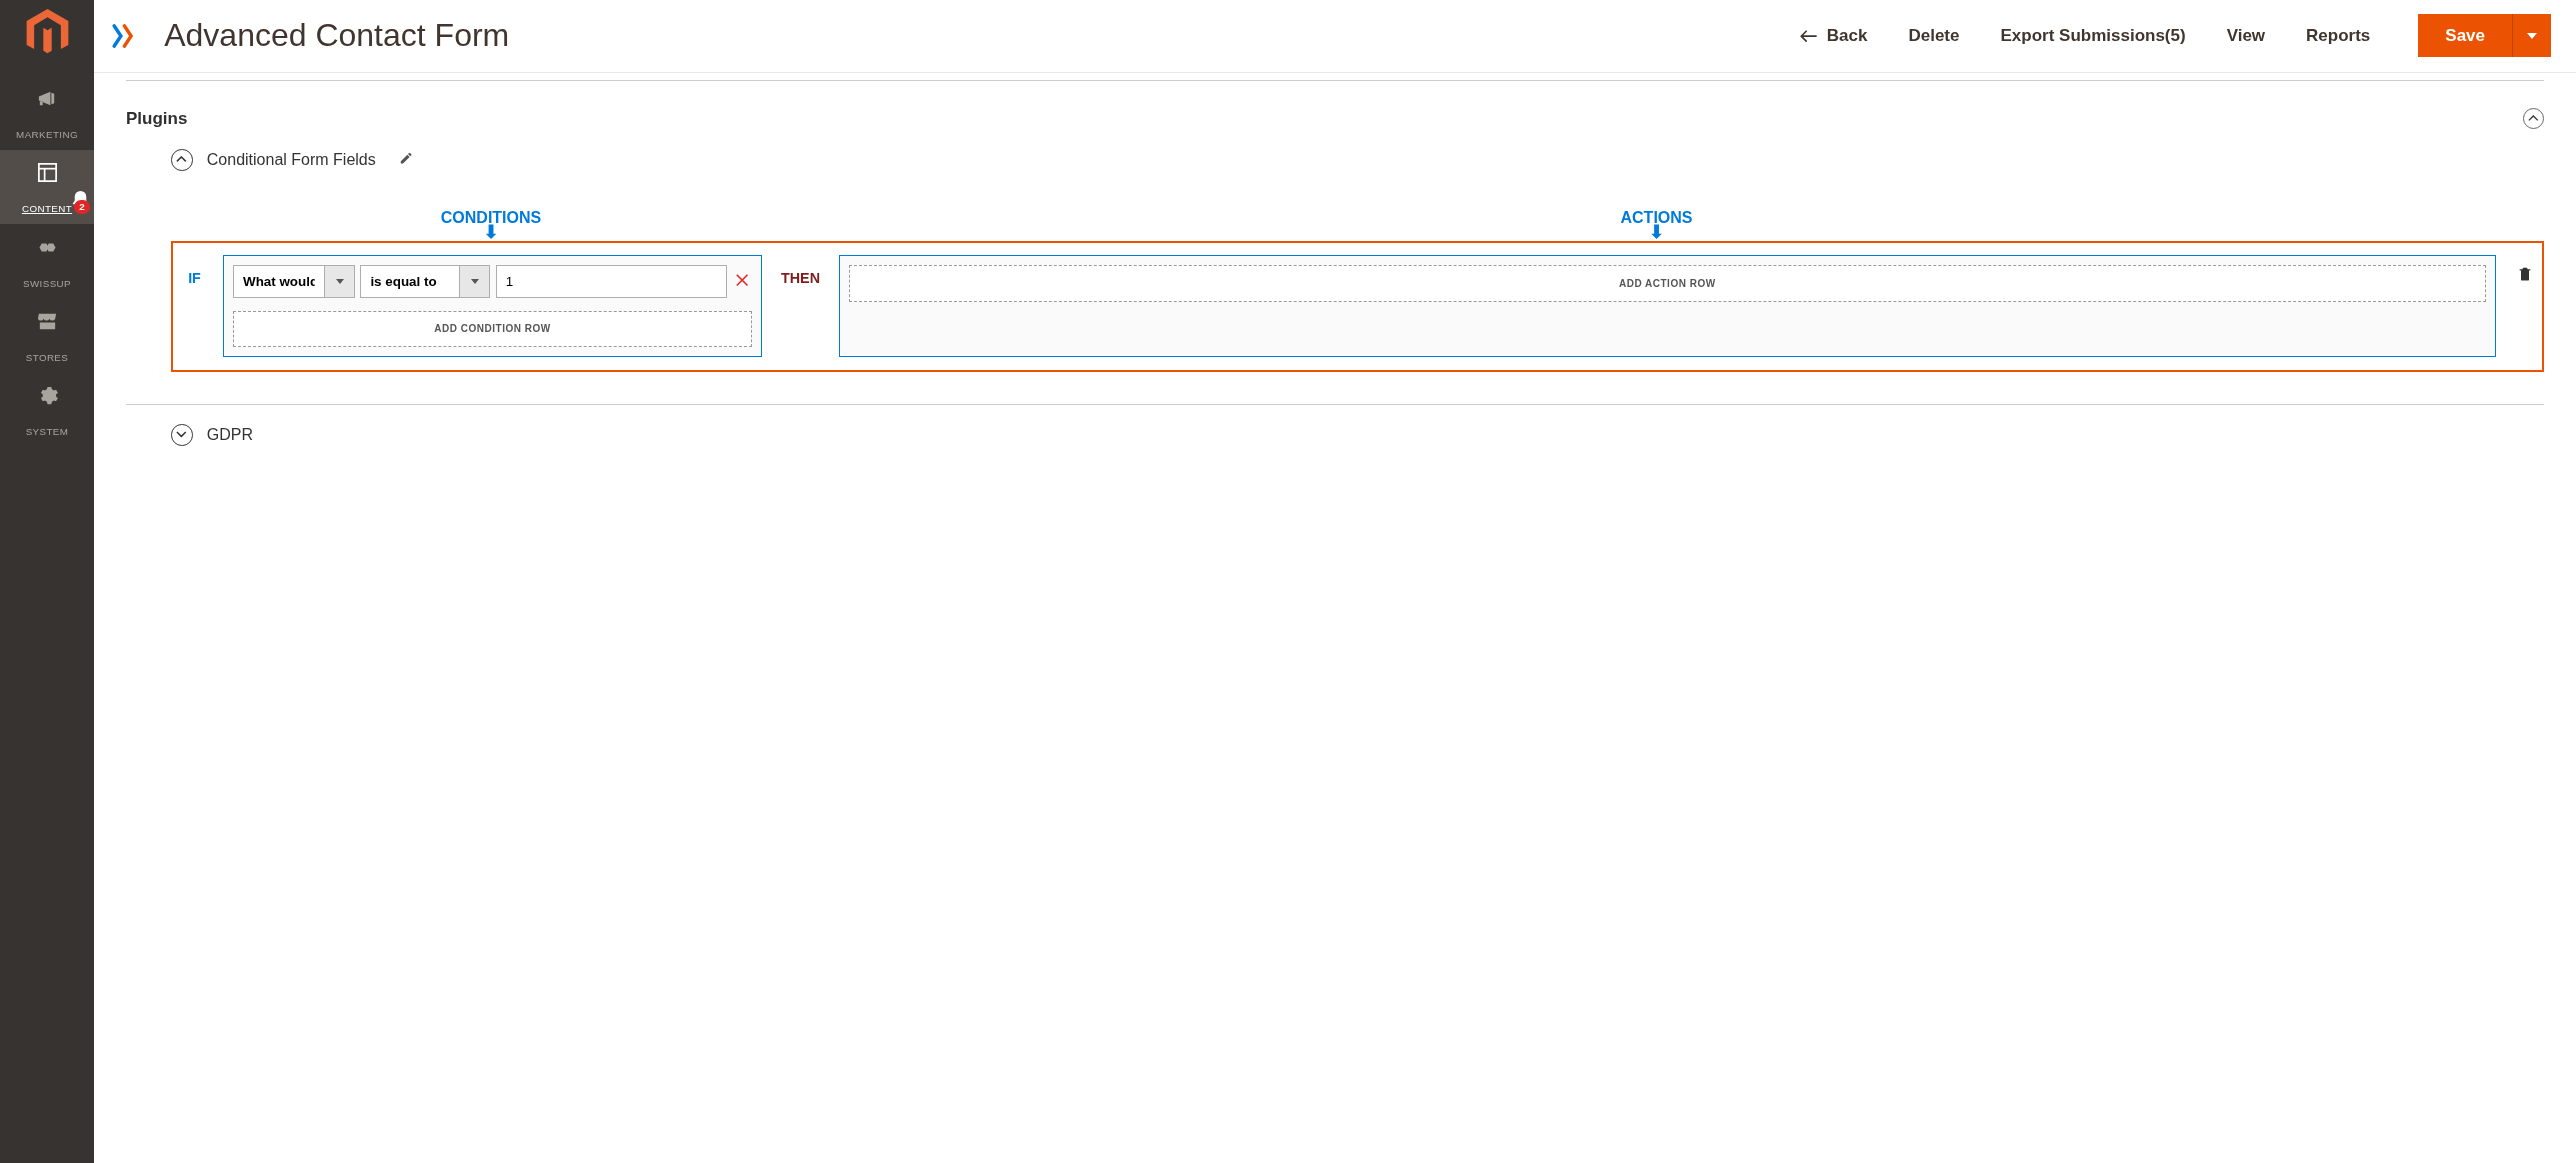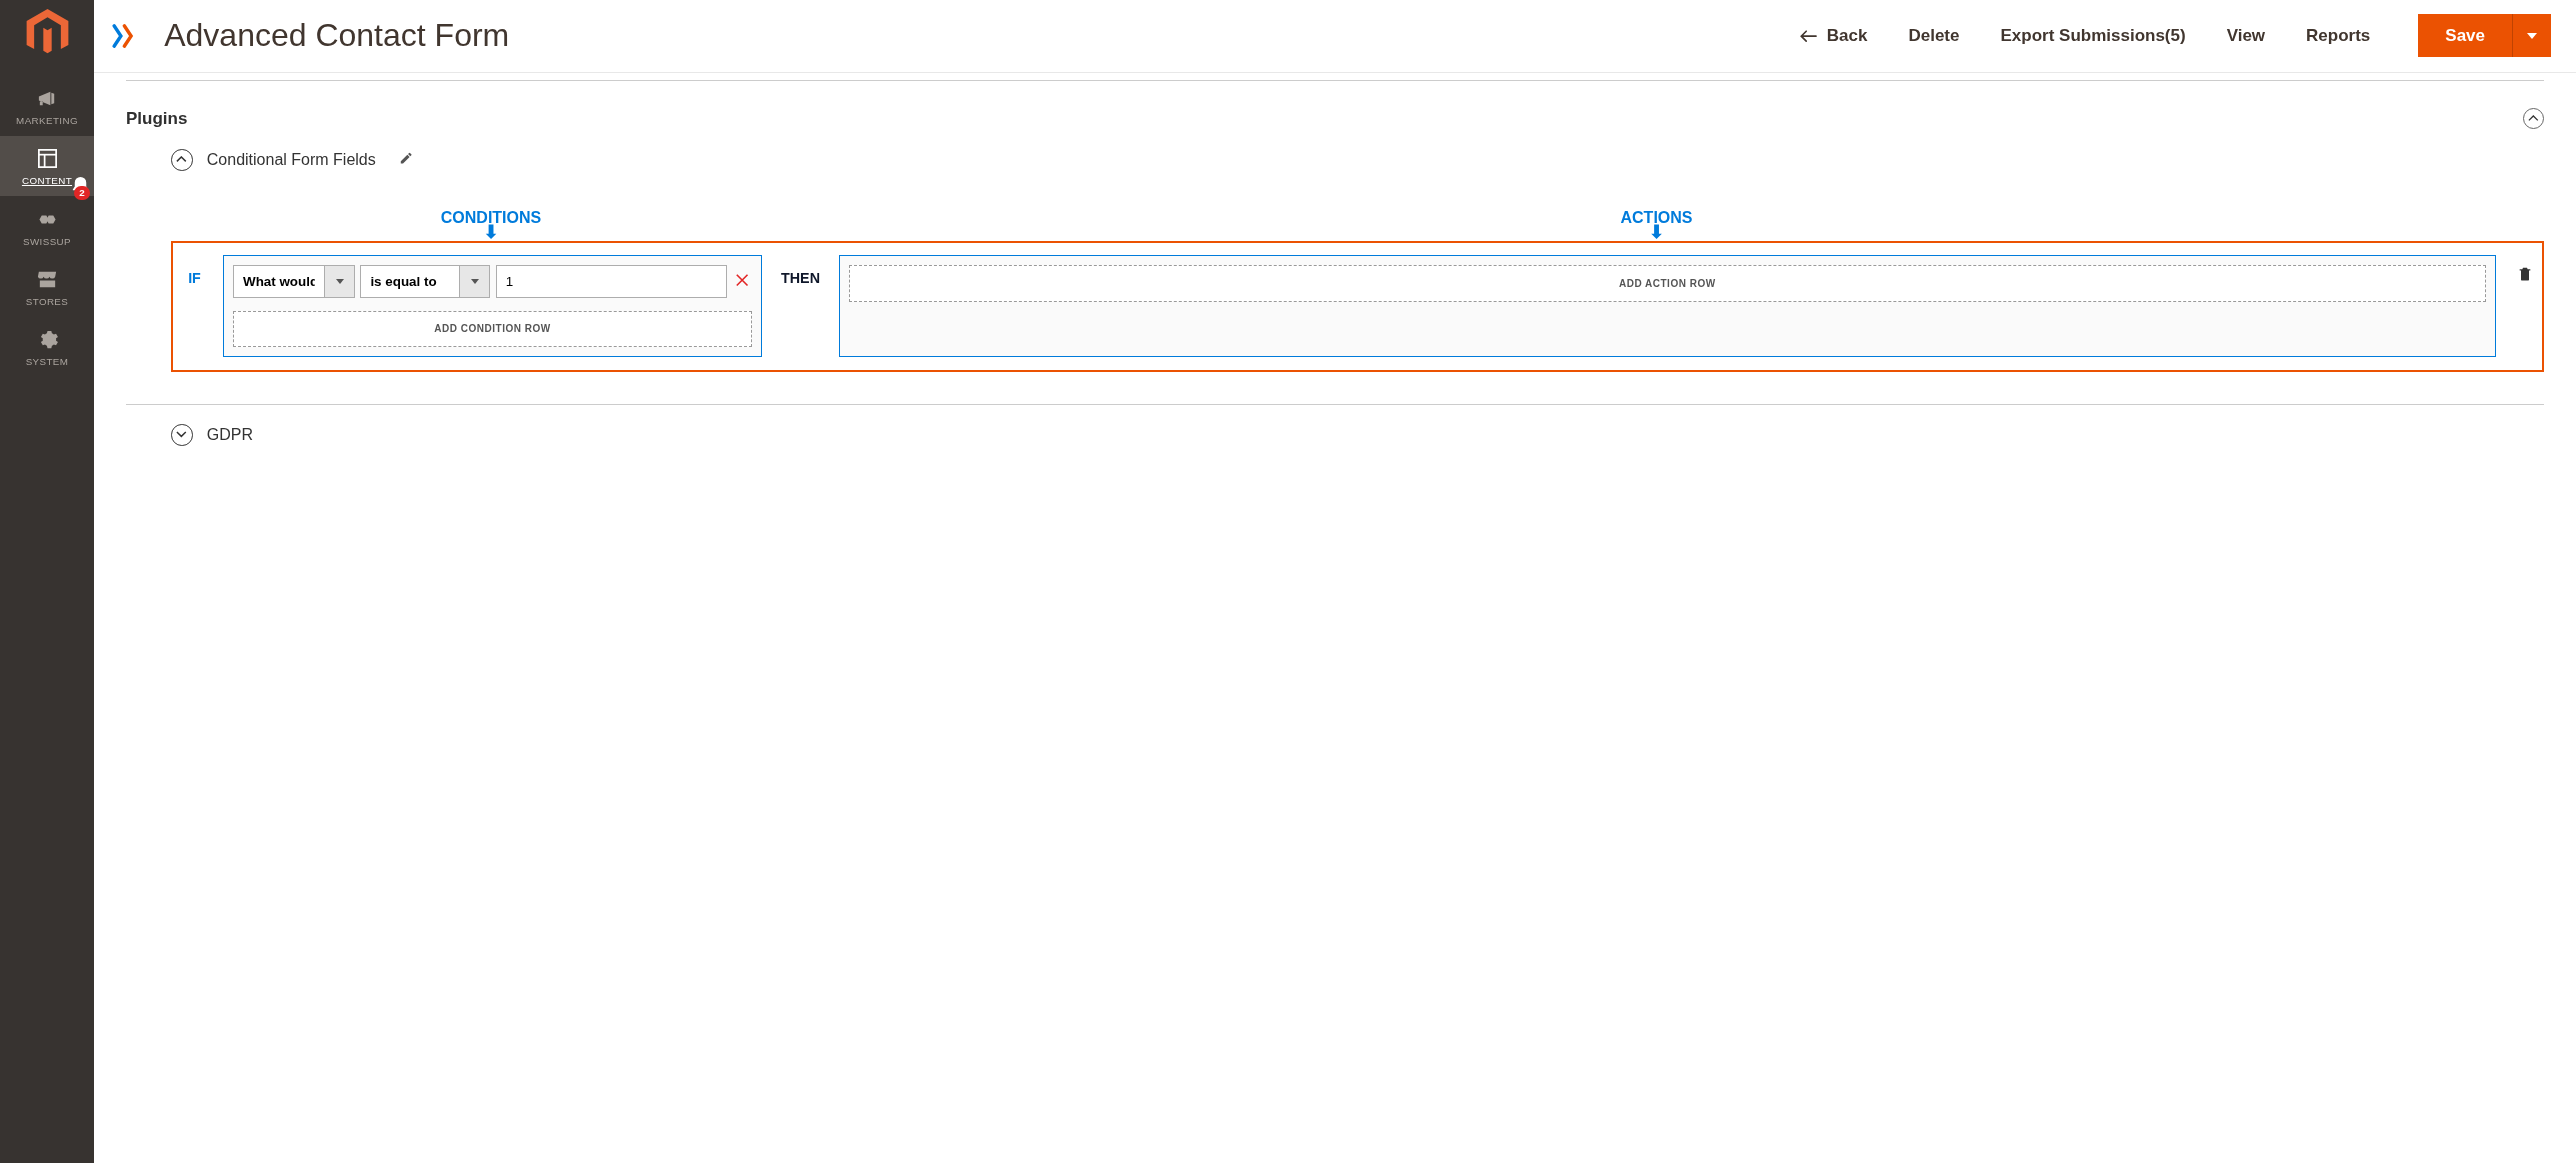--- a/index.html
+++ b/index.html
@@ -1,21 +1,21 @@
 <!DOCTYPE html>
 <html style="font-size:14.3px"><head>
 <meta charset="utf-8">
 <style>
   * { box-sizing: border-box; margin: 0; padding: 0; }
   body { font-family: -apple-system, BlinkMacSystemFont, "Segoe UI", Helvetica, Arial, sans-serif; font-size: 12.5px; color: #333; background: #fff; }
 
   
   .admin-sidebar { position: fixed; left: 0; top: 0; bottom: 0; width: 94px; background: #373330; display: flex; flex-direction: column; align-items: center; padding-top: 7.2px; z-index: 10; }
   .logo { width: 47px; height: 52px; display: flex; align-items: center; justify-content: center; margin-bottom: 16px; }
-  .sidebar-item { width: 100%; display: flex; flex-direction: column; align-items: center; justify-content: center; color: #aaa49e; font-size: 9.8px; letter-spacing: 0.4px; gap: 5px; padding: 11.6px 0 9.8px; cursor: pointer; position: relative; }
+  .sidebar-item { width: 100%; display: flex; flex-direction: column; align-items: center; justify-content: center; color: #aaa49e; font-size: 9.8px; letter-spacing: 0.4px; gap: 19px; padding: 11.6px 0 9.8px; cursor: pointer; position: relative; }
   .sidebar-item.active { background: #524d49; color: #fff; text-decoration: underline; }
   .sidebar-item svg { width: 23px; height: 23px; }
   .notif-badge { position: absolute; top: 50%; right: 1.8px; background: #e22626; color: #fff; font-size: 9.8px; font-weight: 700; border-radius: 9px; padding: 0.9px 5.4px; line-height: 12.5px; }
   .notif-badge-wrap { position: absolute; top: 39px; right: 1.8px; display:flex; align-items:center; }
 
   
   .main { margin-left: 94px; }
   .topbar { display: flex; align-items: center; padding: 14.3px 25px 14.3px 12.5px; border-bottom: 0.9px solid #e8e8e8; gap: 19.7px; }
   .brand-icon { width: 38px; height: 38px; display:flex; align-items:center; justify-content:center; }
   .page-title { font-size: 32px; font-weight: 400; color: #41362f; flex: 0 0 auto; margin-right:auto;}
@@ -40,21 +40,21 @@
   
   .labels-row { display:flex; padding-left: 48px; padding-right: 48px; margin-bottom: 3.6px;}
   .label-if-box { flex: 0 0 544px; display:flex; justify-content:center;}
   .label-then-box { flex: 1; display:flex; justify-content:center; margin-left: 54px;}
   .big-label { color:#007bdb; font-weight:600; font-size:16px; display:flex; flex-direction:column; align-items:center; gap:0px;}
   .arrow-down { color:#007bdb; font-size:18px; line-height:10.7px;}
 
   
   .logic-frame { border: 2.2px solid #eb5202; padding: 12.5px 9px; display:flex; align-items:stretch; gap: 16px;}
   .if-label { color:#007bdb; font-weight:600; font-size:14.3px; align-self:flex-start; margin-top:14.3px; width:25px; text-align:center;}
-  .then-label { color:#0f172a; font-weight:600; font-size:14.3px; align-self:flex-start; margin-top:14.3px; width:45px; text-align:center;}
+  .then-label { color:#7f1d1d; font-weight:600; font-size:14.3px; align-self:flex-start; margin-top:14.3px; width:45px; text-align:center;}
   .panel { border:0.9px solid #007bdb; background:#fafafa; padding: 9px; display:flex; flex-direction:column; gap:12.5px;}
   .panel-if { flex: 0 0 539px; }
   .panel-then { flex: 1; }
 
   .row { display:flex; gap:5.4px; align-items:center;}
   .combo { display:flex; border:0.9px solid #adadad; background:#fff; }
   .combo input { border:none; padding: 8px 9px; font-size:13.4px; outline:none; background:#fff;font-weight:bold;}
   .combo .caret-btn { width:30px; background:#e7e7e7; border-left:0.9px solid #adadad; display:flex; align-items:center; justify-content:center; cursor:pointer;}
   .text-input { border:0.9px solid #adadad; padding: 8px 9px; font-size:13.4px; flex:1; outline:none; background:#fff;}
   .remove-x { color:#e22626; font-size:18px; font-weight:400; cursor:pointer; width:19.7px; text-align:center;}

